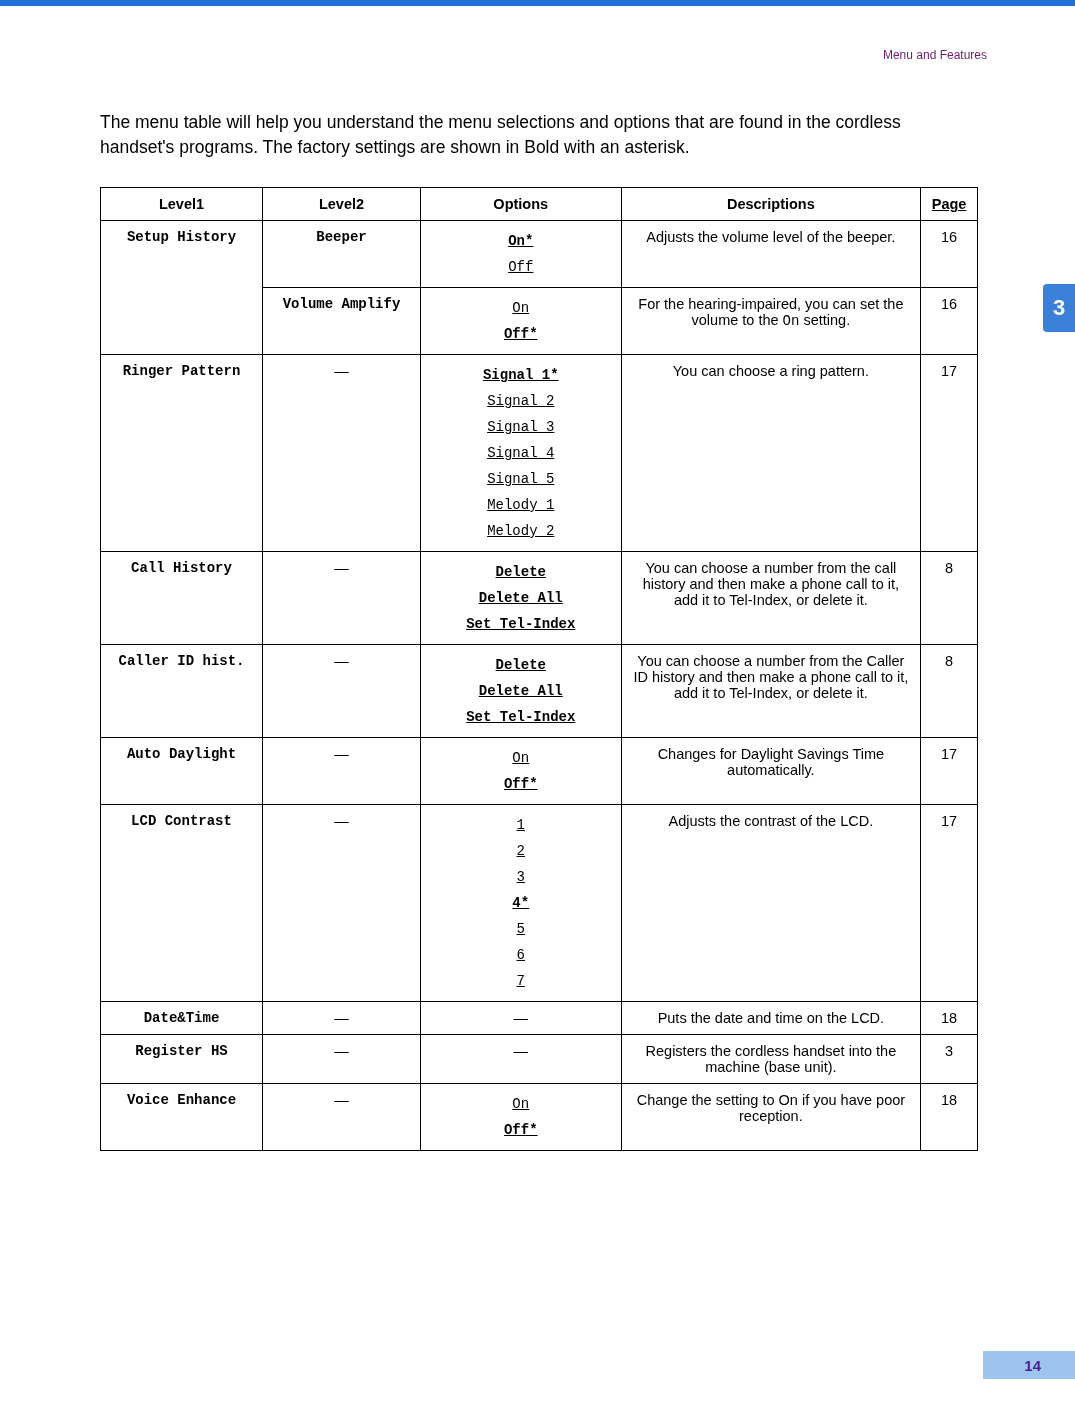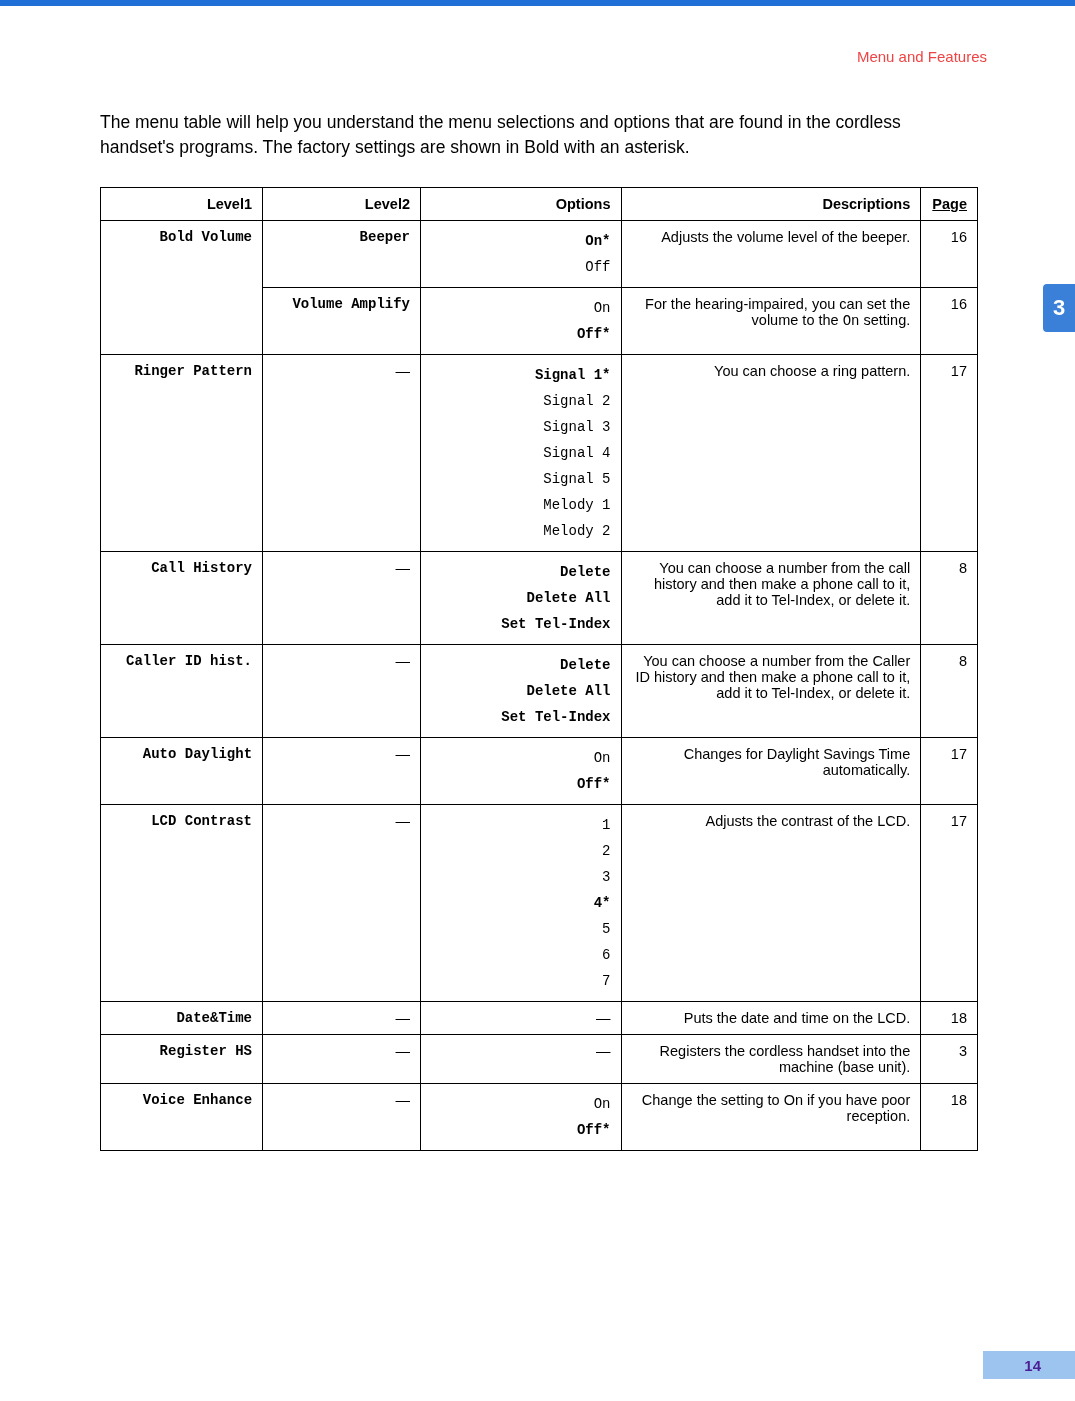--- a/index.html
+++ b/index.html
@@ -14,22 +14,22 @@
   }
   .top-bar {
     height: 6px;
     background: #1f6fd6;
     width: 100%;
   }
   .header-label {
     position: absolute;
     top: 48px;
     right: 88px;
-    font-size: 15px;
-    color: #ef4444;
+    font-size: 12px;
+    color: #701a75;
   }
   .content {
     position: absolute;
     top: 110px;
     left: 100px;
     width: 878px;
   }
   h1.page-title {
     font-size: 38px;
     font-weight: bold;
@@ -43,34 +43,34 @@
   }
   table.menu {
     border-collapse: collapse;
     width: 100%;
     font-size: 14.5px;
   }
   table.menu th, table.menu td {
     border: 1.5px solid #000;
     padding: 8px 10px;
     vertical-align: top;
-    text-align: right;
+    text-align: center;
   }
   table.menu th {
     font-weight: bold;
     background: #fff;
   }
   .c-level1 { width: 160px; }
   .c-level2 { width: 156px; }
   .c-options { width: 198px; }
   .c-desc   { width: 296px; }
   .c-page   { width: 56px; text-decoration: underline; }
   .mono { font-family: "Courier New", Courier, monospace; font-size: 14px; }
   .bold { font-weight: bold; }
-  .opt-line { display: block; margin: 4px 0 10px 0; }
+  .opt-line { display: block; margin: 4px 0 10px 0; text-decoration: underline; }
   .opt-line:last-child { margin-bottom: 4px; }
   .side-tab {
     position: absolute;
     right: 0;
     top: 284px;
     width: 32px;
     height: 48px;
     background: #3a7fd8;
     color: #fff;
     font-size: 22px;
@@ -118,21 +118,21 @@
       <tr>
         <th class="c-level1">Level1</th>
         <th class="c-level2">Level2</th>
         <th class="c-options">Options</th>
         <th class="c-desc">Descriptions</th>
         <th class="c-page">Page</th>
       </tr>
     </thead>
     <tbody id="menu-body">
         <tr>
-          <td class="mono bold" rowspan="2">Bold Volume</td>
+          <td class="mono bold" rowspan="2">Setup History</td>
           <td class="mono bold">Beeper</td>
           <td>
             <span class="opt-line mono bold">On*</span>
             <span class="opt-line mono">Off</span>
           </td>
           <td>Adjusts the volume level of the beeper.</td>
           <td>16</td>
         </tr>
         <tr>
           <td class="mono bold">Volume Amplify</td>

